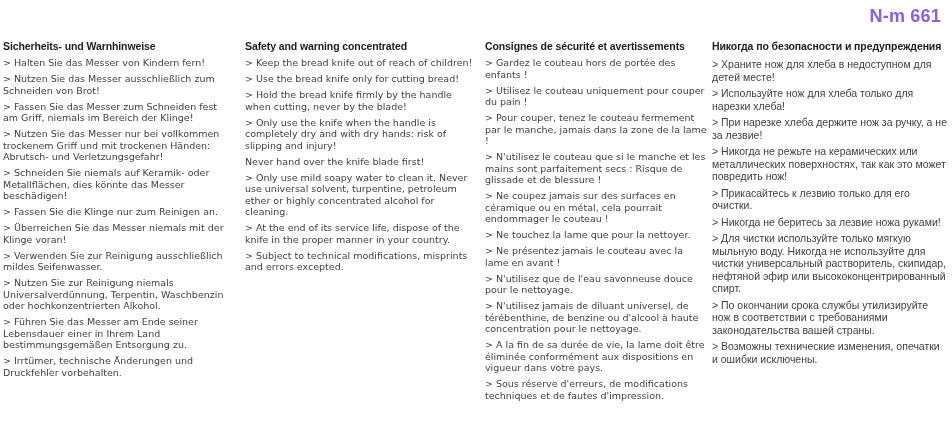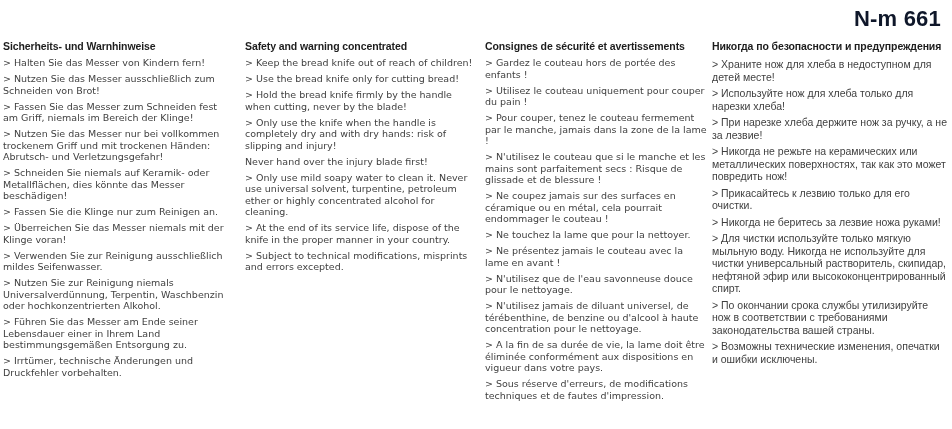--- a/index.html
+++ b/index.html
@@ -9,23 +9,23 @@
     height: 429px;
     background: #ffffff;
     overflow: hidden;
     font-family: "DejaVu Sans", sans-serif;
   }
   .model-number {
     position: absolute;
     top: 6px;
     right: 11px;
     font-family: "Liberation Sans", sans-serif;
-    font-size: 22px;
+    font-size: 18px;
     font-weight: 700;
-    color: #0f172a;
+    color: #8b5cf6;
     letter-spacing: 0.2px;
     white-space: nowrap;
   }
   .col {
     position: absolute;
     top: 40px;
     color: #3f3f3f;
   }
   .col-de { left: 3px;   width: 232px; }
   .col-en { left: 245px; width: 230px; }
@@ -77,21 +77,21 @@
     <p class="item">&gt; Führen Sie das Messer am Ende seiner Lebensdauer einer in Ihrem Land bestimmungsgemäßen Entsorgung zu.</p>
     <p class="item">&gt; Irrtümer, technische Änderungen und Druckfehler vorbehalten.</p>
   </div>
 
   <div class="col col-en" lang="en">
     <p class="col-title">Safety and warning concentrated</p>
     <p class="item">&gt; Keep the bread knife out of reach of children!</p>
     <p class="item">&gt; Use the bread knife only for cutting bread!</p>
     <p class="item">&gt; Hold the bread knife firmly by the handle when cutting, never by the blade!</p>
     <p class="item">&gt; Only use the knife when the handle is completely dry and with dry hands: risk of slipping and injury!</p>
-    <p class="item">Never hand over the injury blade first!</p>
+    <p class="item">Never hand over the knife blade first!</p>
     <p class="item">&gt; Only use mild soapy water to clean it. Never use universal solvent, turpentine, petroleum ether or highly concentrated alcohol for cleaning.</p>
     <p class="item">&gt; At the end of its service life, dispose of the knife in the proper manner in your country.</p>
     <p class="item">&gt; Subject to technical modifications, misprints and errors excepted.</p>
   </div>
 
   <div class="col col-fr" lang="fr">
     <p class="col-title">Consignes de sécurité et avertissements</p>
     <p class="item">&gt; Gardez le couteau hors de portée des enfants !</p>
     <p class="item">&gt; Utilisez le couteau uniquement pour couper du pain !</p>
     <p class="item">&gt; Pour couper, tenez le couteau fermement par le manche, jamais dans la zone de la lame !</p>

